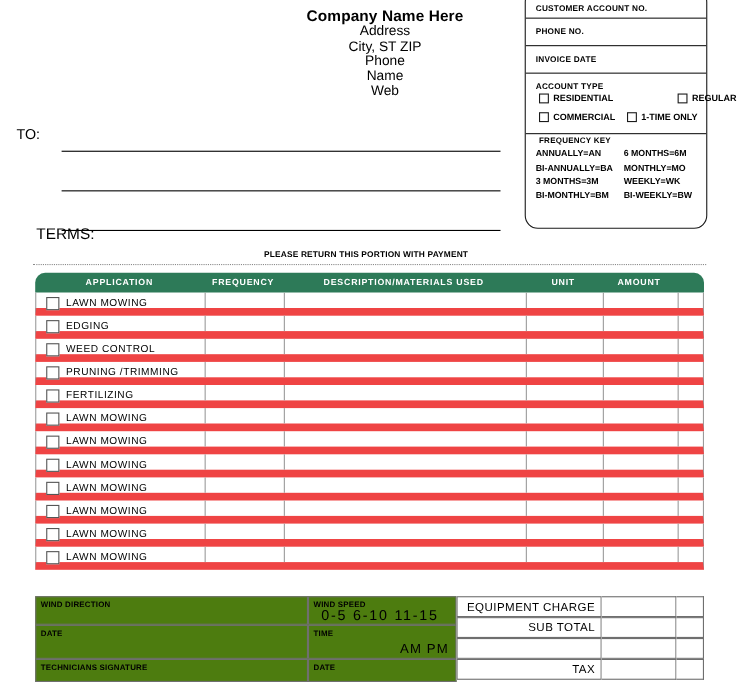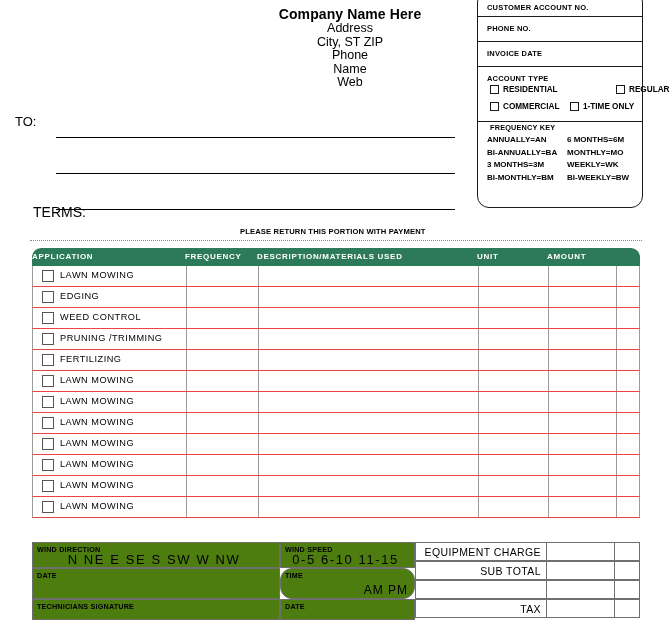--- a/index.html
+++ b/index.html
@@ -181,35 +181,35 @@
     background: #2d7a58;
     border-radius: 9px 9px 0 0;
     color: #ffffff;
   }
   #table-head .th {
     position: absolute;
     top: 4px;
     font-size: 8px;
     font-weight: bold;
     letter-spacing: .7px;
-    text-align: left;
+    text-align: center;
     white-space: nowrap;
   }
   #th-application  { left: 0px;   width: 153px; }
   #th-frequency    { left: 153px; width: 72px; }
   #th-description  { left: 225px; width: 220px; }
   #th-unit         { left: 445px; width: 70px; }
   #th-amount       { left: 515px; width: 68px; }
 
   .srow {
     position: relative;
     height: 21px;
     border-left: 1px solid #9b9b9b;
     border-right: 1px solid #9b9b9b;
-    border-bottom: 1px solid #ef4444;
+    border-bottom: 7px solid #ef4444;
     box-sizing: border-box;
   }
   .srow .vline {
     position: absolute;
     top: 0;
     bottom: 0;
     width: 0;
     border-left: 1px solid #9b9b9b;
   }
   .v1 { left: 153px; }
@@ -272,21 +272,21 @@
     font-size: 13px;
     letter-spacing: 1.6px;
     white-space: nowrap;
   }
 
   #cell-wind-dir    { left: 0;    top: 0;  width: 248px; height: 26px; }
   #cell-date-1      { left: 0;    top: 26px; width: 248px; height: 31px; }
   #cell-tech-sig    { left: 0;    top: 57px; width: 248px; height: 21px; }
 
   #cell-wind-speed  { left: 248px; top: 0;  width: 135px; height: 26px; }
-  #cell-time        { left: 248px; top: 26px; width: 135px; height: 31px; border-radius: 12px; }
+  #cell-time        { left: 248px; top: 26px; width: 135px; height: 31px; }
   #cell-date-2      { left: 248px; top: 57px; width: 135px; height: 21px; }
 
   #ampm {
     position: absolute;
     right: 6px;
     bottom: 1px;
     font-size: 12px;
     letter-spacing: 1px;
   }
 
@@ -528,21 +528,20 @@
         <span class="vline v4"></span>
         <span class="vline v5"></span>
       </div>
     </div>
 </div>
 
 <div id="bottom-block">
 
   <div class="bcell" id="cell-wind-dir">
     <span class="blabel">WIND DIRECTION</span>
-    <span class="bvalue-row">N  NE  E  SE  S  SW  W  NW</span>
   </div>
 
   <div class="bcell" id="cell-date-1">
     <span class="blabel">DATE</span>
   </div>
 
   <div class="bcell" id="cell-tech-sig">
     <span class="blabel">TECHNICIANS SIGNATURE</span>
   </div>
 

